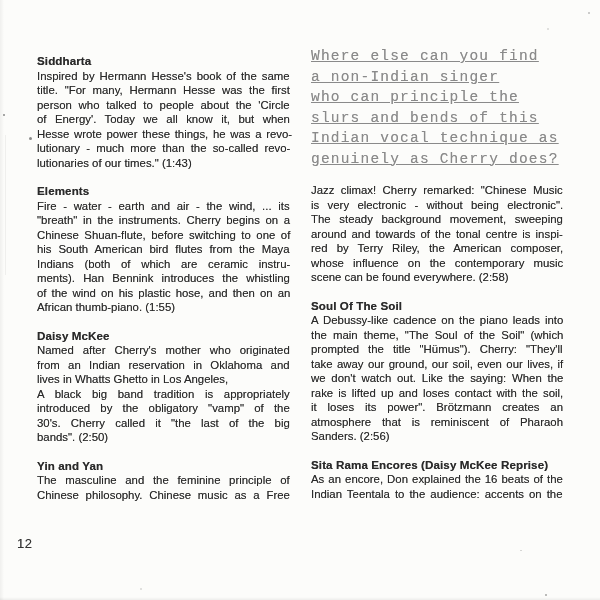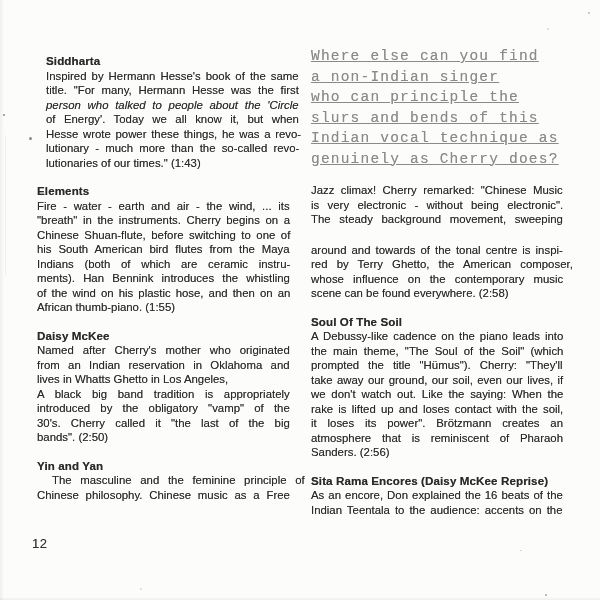--- a/index.html
+++ b/index.html
@@ -12,37 +12,37 @@
   .scan-surface{position:absolute;inset:0;}
   
   .edge-left{position:absolute;left:0;top:0;width:4px;height:600px;
     background:linear-gradient(to right, rgba(0,0,0,0.05), rgba(0,0,0,0));}
   .edge-bottom{position:absolute;left:0;bottom:0;width:600px;height:3px;
     background:linear-gradient(to top, rgba(0,0,0,0.06), rgba(0,0,0,0));}
   .col{position:absolute;}
   #left-col{left:37px;top:54px;width:253px;}
   #right-col{left:311px;top:46px;width:252px;}
   .sec{margin-top:14px;}
-  #left-col .sec:first-child{margin-top:0;margin-left:9px;}
+  #left-col .sec:first-child{margin-top:0;}
   .sec-title{font-weight:bold;font-size:11.6px;line-height:14.5px;
     letter-spacing:0.1px;text-shadow:0 0 0.3px rgba(30,30,30,0.6);}
   .para{margin:0;}
   .line{font-size:11.4px;line-height:14.5px;white-space:nowrap;
     text-shadow:0 0 0.3px rgba(30,30,30,0.55);}
   .line span{white-space:pre;}
   #pull-quote{margin:0 0 14px 0;}
   .qline{
     font-family:"Liberation Mono", monospace;
     font-size:14.5px;line-height:20.5px;letter-spacing:1.2px;
     color:var(--quote-ink,#8a8a8a);white-space:pre;
     text-shadow:0 0 0.4px rgba(120,120,120,0.5);
     text-decoration:underline;
   }
   #page-number{
-    position:absolute;left:32px;top:536px;
+    position:absolute;left:17px;top:536px;
     font-size:13px;line-height:16px;color:#333;letter-spacing:0.4px;
     text-shadow:0 0 0.3px rgba(40,40,40,0.5);
   }
   .speck{position:absolute;border-radius:50%;}
   .s1{left:3px;top:114px;width:2px;height:2px;background:rgba(0,0,0,0.45);}
   .s2{left:29px;top:137px;width:3px;height:3px;background:rgba(0,0,0,0.45);}
   .s3{left:5px;top:135px;width:1px;height:140px;border-radius:0;background:rgba(0,0,0,0.05);}
   .s4{left:588px;top:12px;width:2px;height:2px;background:rgba(0,0,0,0.25);}
   .s5{left:547px;top:28px;width:2px;height:2px;background:rgba(0,0,0,0.15);}
   .s6{left:545px;top:594px;width:2px;height:2px;background:rgba(0,0,0,0.35);}
@@ -55,21 +55,21 @@
 <div class="scan-surface">
   <div class="edge-left"></div>
   <div class="edge-bottom"></div>
 
   <div id="left-col" class="col">
       <div class="sec">
         <div class="sec-title">Siddharta</div>
         <div class="para">
           <div class="line just" style="word-spacing: 1.85714px;"><span>Inspired by Hermann Hesse's book of the same</span></div>
           <div class="line just" style="word-spacing: 3.57143px;"><span>title. "For many, Hermann Hesse was the first</span></div>
-          <div class="line just" style="word-spacing: 3.57143px; font-style: italic;"><span>person who talked to people about the 'Circle</span></div>
+          <div class="line just" style="word-spacing: 3.57143px;"><span>person who talked to people about the 'Circle</span></div>
           <div class="line just" style="word-spacing: 5.25px;"><span>of Energy'. Today we all know it, but when</span></div>
           <div class="line just" style="word-spacing: 1.5px;"><span>Hesse wrote power these things, he was a revo-</span></div>
           <div class="line just" style="word-spacing: 3px;"><span>lutionary - much more than the so-called revo-</span></div>
           <div class="line"><span>lutionaries of our times." (1:43)</span></div>
         </div>
       </div>
       <div class="sec">
         <div class="sec-title">Elements</div>
         <div class="para">
           <div class="line just" style="word-spacing: 3.45455px;"><span>Fire - water - earth and air - the wind, ... its</span></div>
@@ -92,42 +92,42 @@
         <div class="para">
           <div class="line just" style="word-spacing: 7.5px;"><span>A black big band tradition is appropriately</span></div>
           <div class="line just" style="word-spacing: 7px;"><span>introduced by the obligatory "vamp" of the</span></div>
           <div class="line just" style="word-spacing: 7px;"><span>30's. Cherry called it "the last of the big</span></div>
           <div class="line"><span>bands". (2:50)</span></div>
         </div>
       </div>
       <div class="sec">
         <div class="sec-title">Yin and Yan</div>
         <div class="para">
-          <div class="line just" style="word-spacing: 5.5px; margin-left: 15px;"><span>The masculine and the feminine principle of</span></div>
+          <div class="line just" style="word-spacing: 5.5px;"><span>The masculine and the feminine principle of</span></div>
           <div class="line just" style="word-spacing: 3.66667px;"><span>Chinese philosophy. Chinese music as a Free</span></div>
         </div>
       </div>
     </div>
 
   <div id="right-col" class="col">
     <div id="pull-quote">
         <div class="qline">Where else can you find</div>
         <div class="qline">a non-Indian singer</div>
         <div class="qline">who can principle the</div>
         <div class="qline">slurs and bends of this</div>
         <div class="qline">Indian vocal technique as</div>
         <div class="qline">genuinely as Cherry does?</div>
       </div>
   <div class="sec">
         <div class="para">
           <div class="line just" style="word-spacing: 3.2px;"><span>Jazz climax! Cherry remarked: "Chinese Music</span></div>
           <div class="line just" style="word-spacing: 5.16667px;"><span>is very electronic - without being electronic".</span></div>
           <div class="line just" style="word-spacing: 5.5px;"><span>The steady background movement, sweeping</span></div>
-          <div class="line just" style="word-spacing: 1.875px; margin-top: 16px;"><span>around and towards of the tonal centre is inspi-</span></div>
-          <div class="line just" style="word-spacing: 6px;"><span>red by Terry Ghetto, the American composer,</span></div>
+          <div class="line just" style="word-spacing: 1.875px;"><span>around and towards of the tonal centre is inspi-</span></div>
+          <div class="line just" style="word-spacing: 6px;"><span>red by Terry Riley, the American composer,</span></div>
           <div class="line just" style="word-spacing: 6px;"><span>whose influence on the contemporary music</span></div>
           <div class="line"><span>scene can be found everywhere. (2:58)</span></div>
         </div>
       </div>
       <div class="sec">
         <div class="sec-title">Soul Of The Soil</div>
         <div class="para">
           <div class="line just" style="word-spacing: 1.85714px;"><span>A Debussy-like cadence on the piano leads into</span></div>
           <div class="line just" style="word-spacing: 3px;"><span>the main theme, "The Soul of the Soil" (which</span></div>
           <div class="line just" style="word-spacing: 5.8px;"><span>prompted the title "Hümus"). Cherry: "They'll</span></div>

